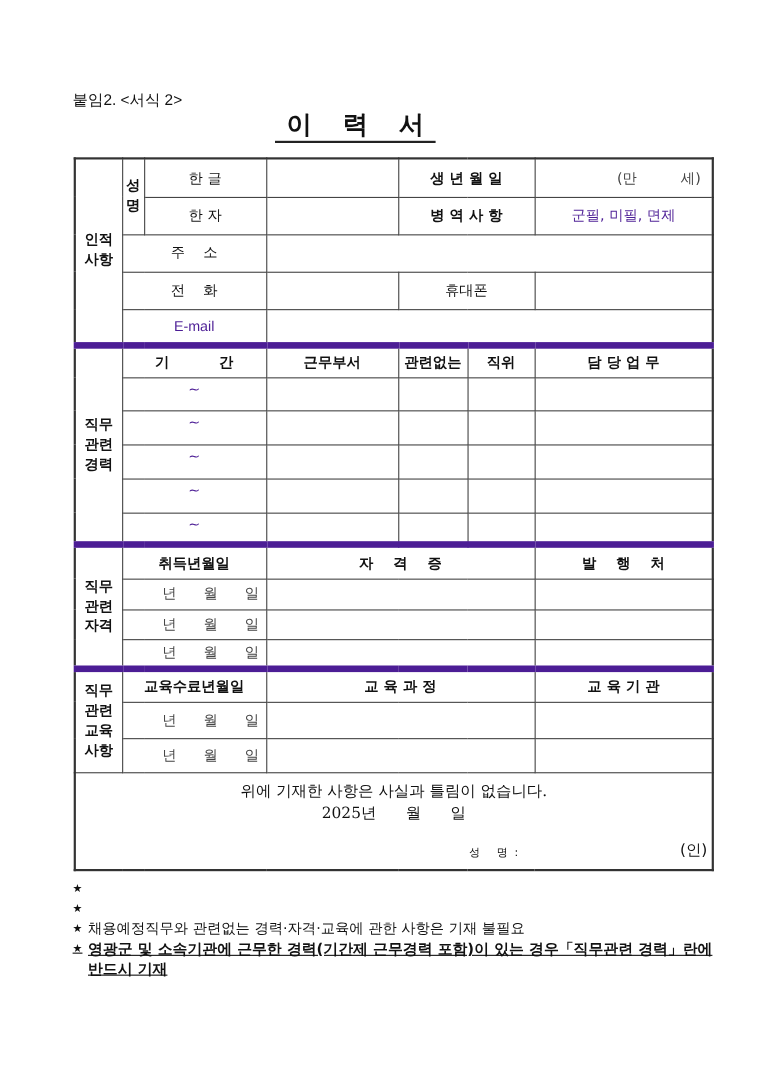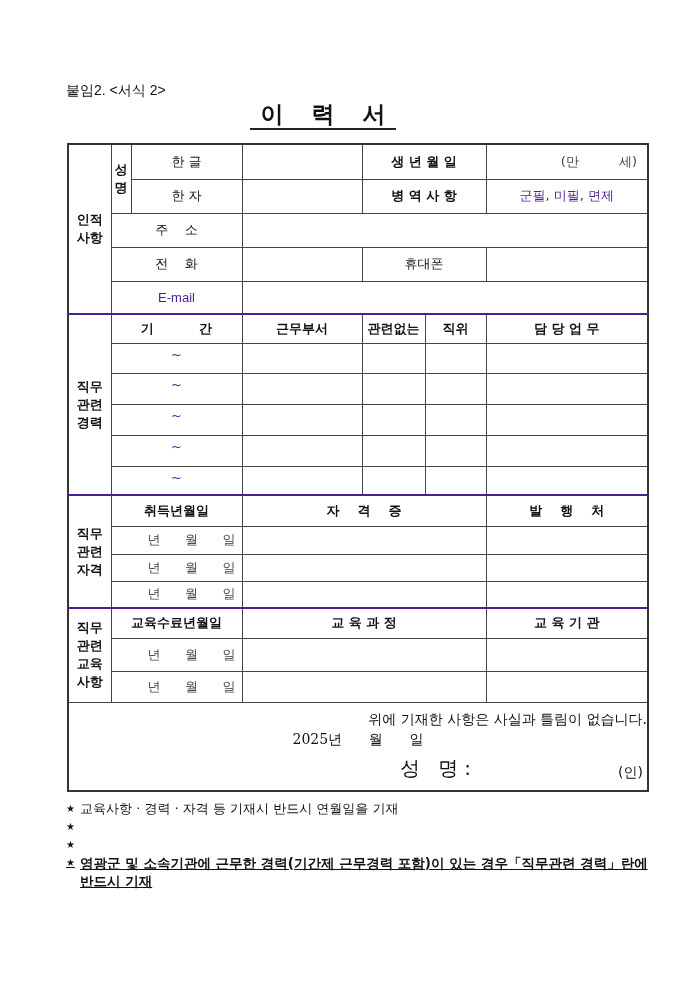--- a/index.html
+++ b/index.html
@@ -9,27 +9,27 @@
   .title { position:absolute; left:0; width:560px; top:100px; text-align:center;margin-left:43px; }
   .title span { display:inline-block; font-size:23px; font-weight:bold; letter-spacing:10px;
                 padding-left:10px; border-bottom:2px solid #222; line-height:28px; }
   table.form { position:absolute; left:67px; top:143px; width:580px; border-collapse:collapse;
                border:2px solid #333; table-layout:fixed; }
   table.form td { border:1px solid #444; font-size:13px; text-align:center; vertical-align:middle;
                   padding:0; overflow:hidden; white-space:nowrap; }
   td.sec { font-size:13px; font-weight:bold; line-height:18px; white-space:normal !important; }
   td.hd { font-weight:bold; }
   td.dim { color:#4c1d95; }
-  tr.secTop td { border-top:2px solid #4c1d95; }
+  tr.secTop td { border-top:6px solid #4c1d95; }
   .ymd { display:flex; justify-content:space-between; padding:0 6px 0 36px; color:#444; }
   .age { display:flex; justify-content:flex-end; gap:40px; padding-right:10px; color:#444; }
   td.decl { height:87px; border-top:2px solid #333; position:relative; }
-  .decl-line1 { position:absolute; left:0; right:0; top:8px; text-align:right; font-size:14px; font-family:"DejaVu Serif", serif; }
+  .decl-line1 { position:absolute; left:0; right:0; top:8px; text-align:center; font-size:14px; font-family:"DejaVu Serif", serif; }
   .decl-line2 { position:absolute; left:0; right:0; top:28px; text-align:center; font-size:14px; font-family:"DejaVu Serif", serif; }
-  .decl-sign { position:absolute; right:170px; bottom:8px; font-size:20px; letter-spacing:6px; }
+  .decl-sign { position:absolute; right:170px; bottom:8px; font-size:10px; letter-spacing:6px; }
   .decl-seal { position:absolute; right:4px; bottom:8px; font-size:14px; }
   .notes { position:absolute; left:66px; top:800px; width:590px; font-size:13px; line-height:18px; }
   .note { display:flex; }
   .note .star { width:14px; flex:none; font-size:10px; }
   .note.bold { font-weight:bold; text-decoration:underline; font-size:13.5px; }
 </style>
 </head>
 <body>
 
 <div class="attach">붙임2. &lt;서식 2&gt;</div>
@@ -212,25 +212,25 @@
       <div class="decl-sign">성 명:</div>
       <div class="decl-seal">(인)</div>
     </td>
   </tr>
 </tbody>
   </table>
 
 <div class="notes">
   <div class="note">
       <span class="star">★</span>
-      <span>교육사항 · 경력 · 자격 등 기재시 반드시 연월일을 기재</span>
     </div>
   <div class="note">
       <span class="star">★</span>
     </div>
   <div class="note">
       <span class="star">★</span>
+      <span>채용예정직무와 관련없는 경력·자격·교육에 관한 사항은 기재 불필요</span>
     </div>
   <div class="note bold">
       <span class="star" style="text-decoration:none">★</span>
       <span>영광군 및 소속기관에 근무한 경력(기간제 근무경력 포함)이 있는 경우「직무관련 경력」란에 반드시 기재</span>
     </div>
 </div>
 
 </body></html>

